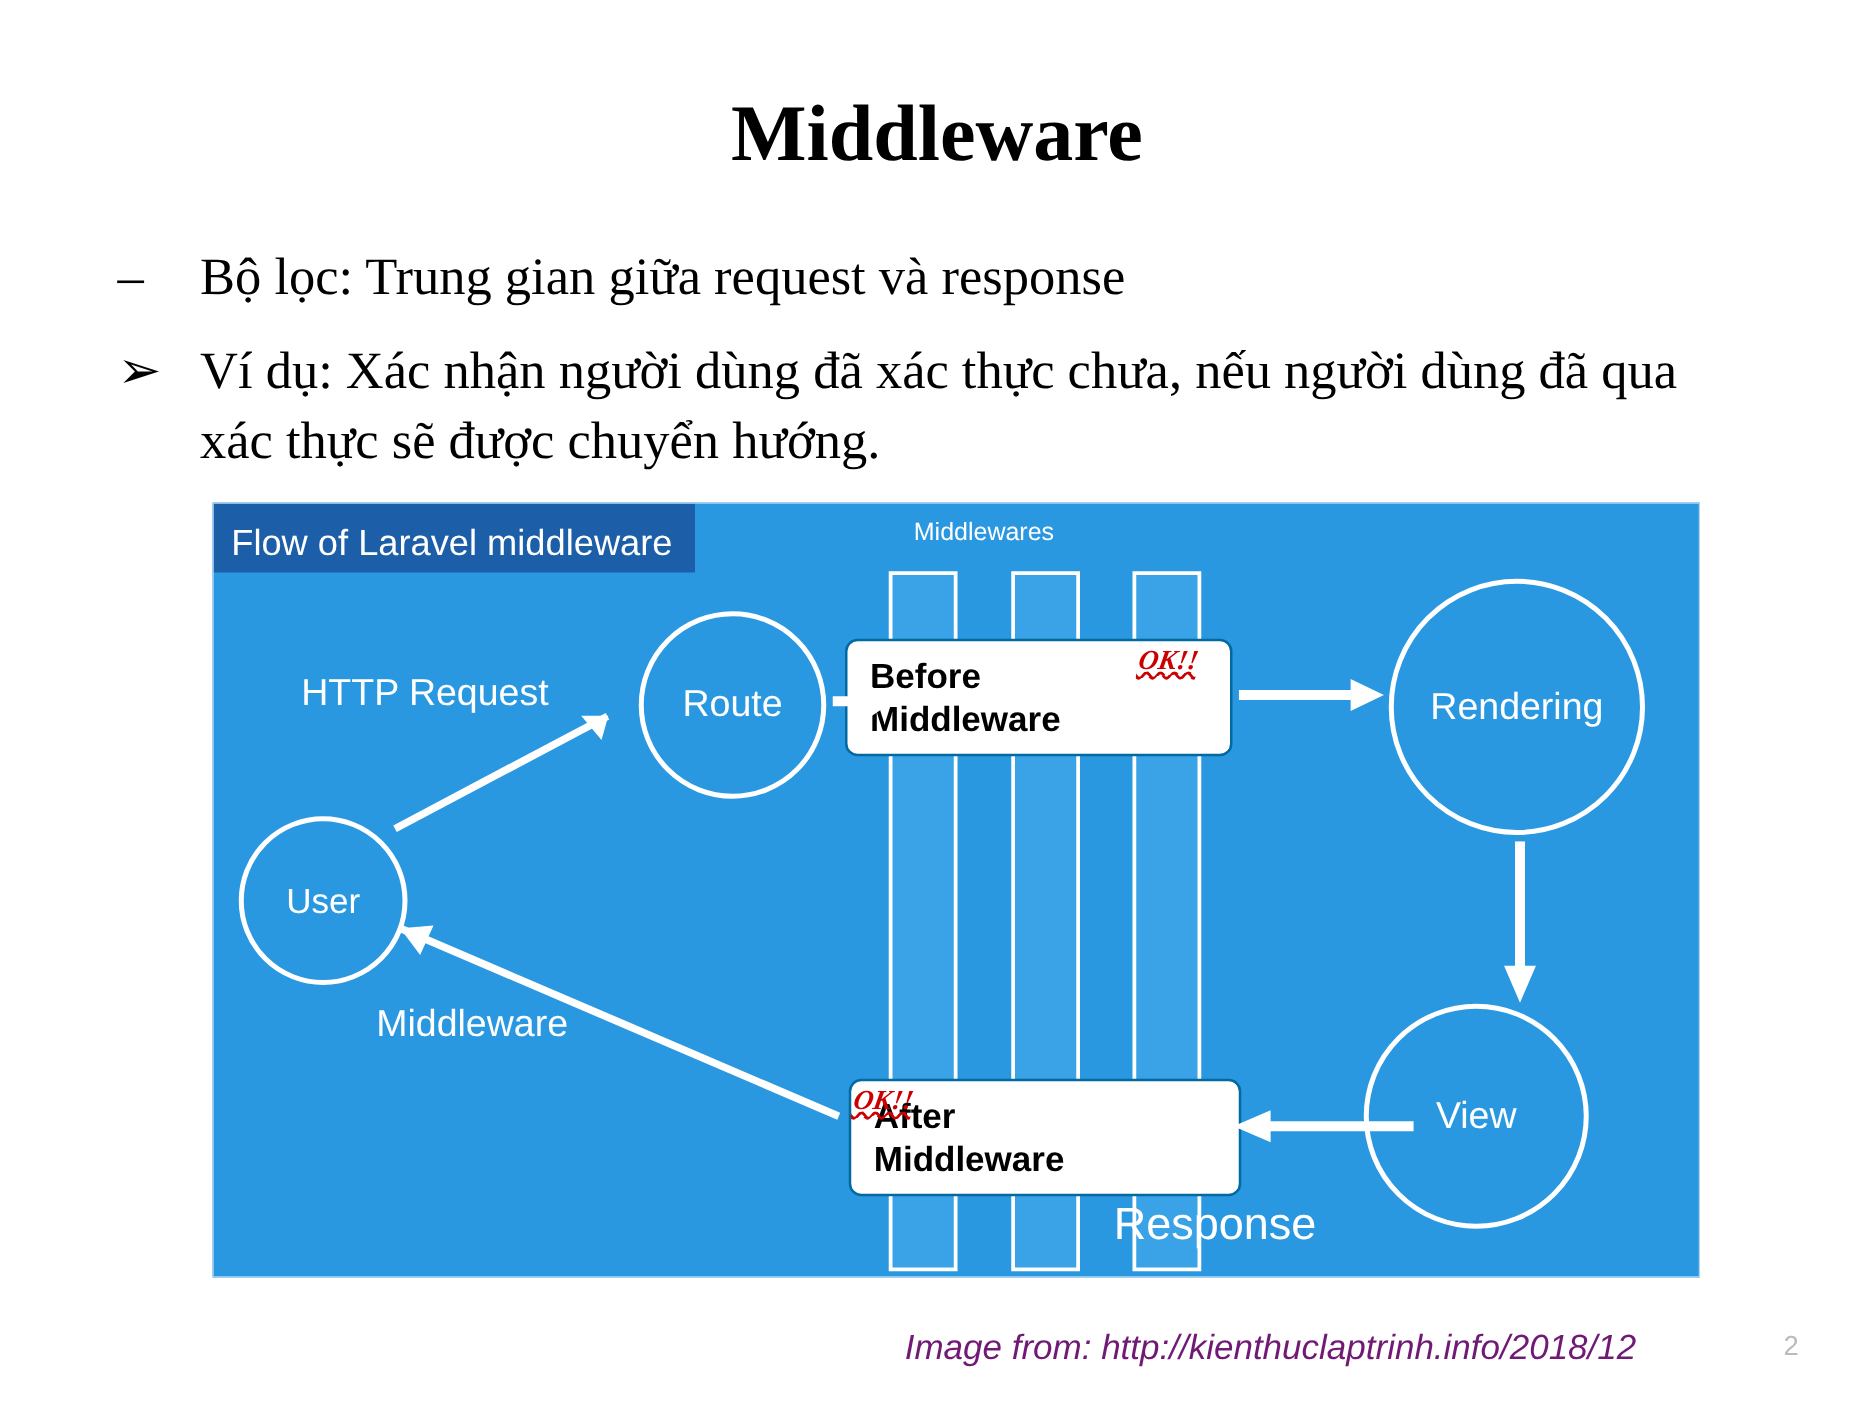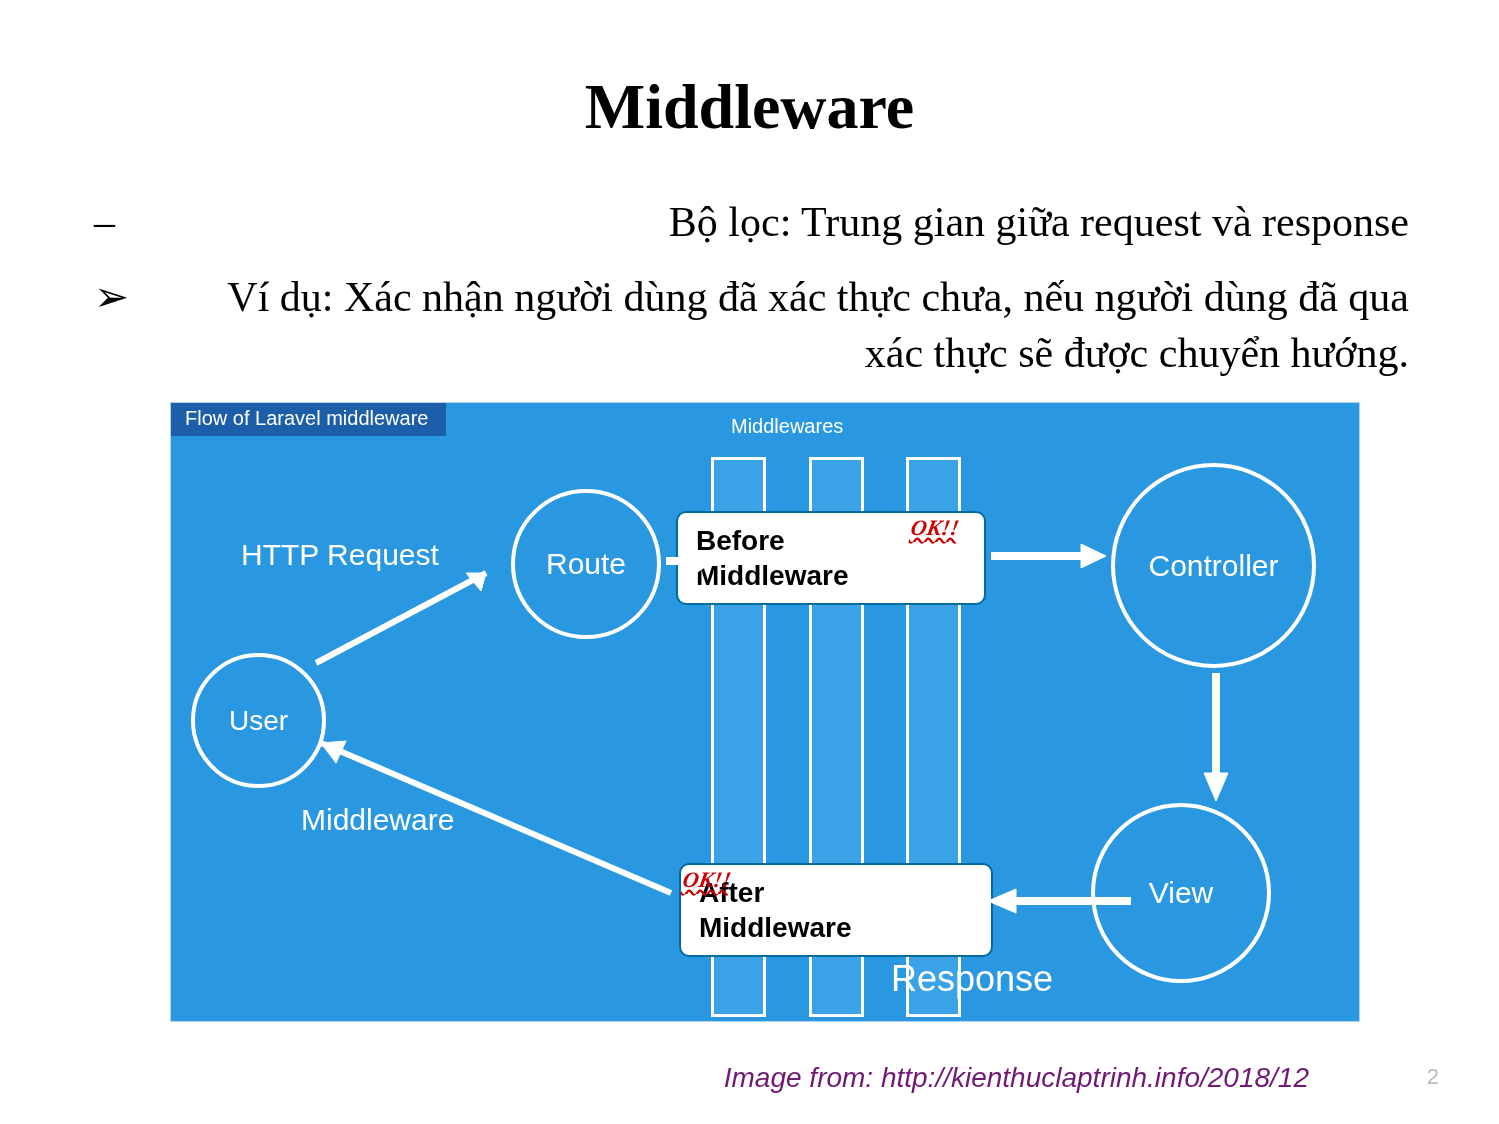--- a/index.html
+++ b/index.html
@@ -33,39 +33,39 @@
     display: flex;
     align-items: flex-start;
     margin-bottom: 18px;
   }
   .bullets .marker {
     width: 70px;
     flex: 0 0 70px;
     text-align: left;
     padding-left: 4px;
   }
-  .bullets .text { flex: 1; text-align: right; }
+  .bullets .text { flex: 1; }
 
   .diagram-wrap {
     width: 1190px;
     height: 620px;
     margin-left: 80px;
     background: #2a98e1;
     position: relative;
     border: 1px solid #b0d4ef;
     overflow: hidden;
   }
   .dia-header {
     position: absolute;
     top: 0; left: 0;
     background: #1c5fa8;
     color: #fff;
     font-family: "Helvetica Neue", Arial, sans-serif;
-    font-size: 20px;
-    padding: 4px 18px 6px 14px;
+    font-size: 29px;
+    padding: 16px 18px 6px 14px;
   }
   .mw-title {
     position: absolute;
     top: 12px; left: 560px;
     color: #fff;
     font-family: "Helvetica Neue", Arial, sans-serif;
     font-size: 20px;
   }
   .pillars {
     position: absolute;
@@ -187,21 +187,21 @@
       <div class="pillar"></div>
       <div class="pillar"></div>
     </div>
 
     <div class="lbl http">HTTP Request</div>
     <div class="lbl rendering">Middleware</div>
     <div class="lbl response">Response</div>
 
     <div class="node-circle route">Route</div>
     <div class="node-circle user">User</div>
-    <div class="node-circle ctrl">Controller</div>
+    <div class="node-circle ctrl">Rendering</div>
     <div class="node-circle view">View</div>
 
     <div class="box before">
       <span style="white-space:pre-line;font-weight:600;">Before
 Middleware</span>
     </div>
     <div class="box after">
       <span style="white-space:pre-line;font-weight:600;">After
 Middleware</span>
     </div>

